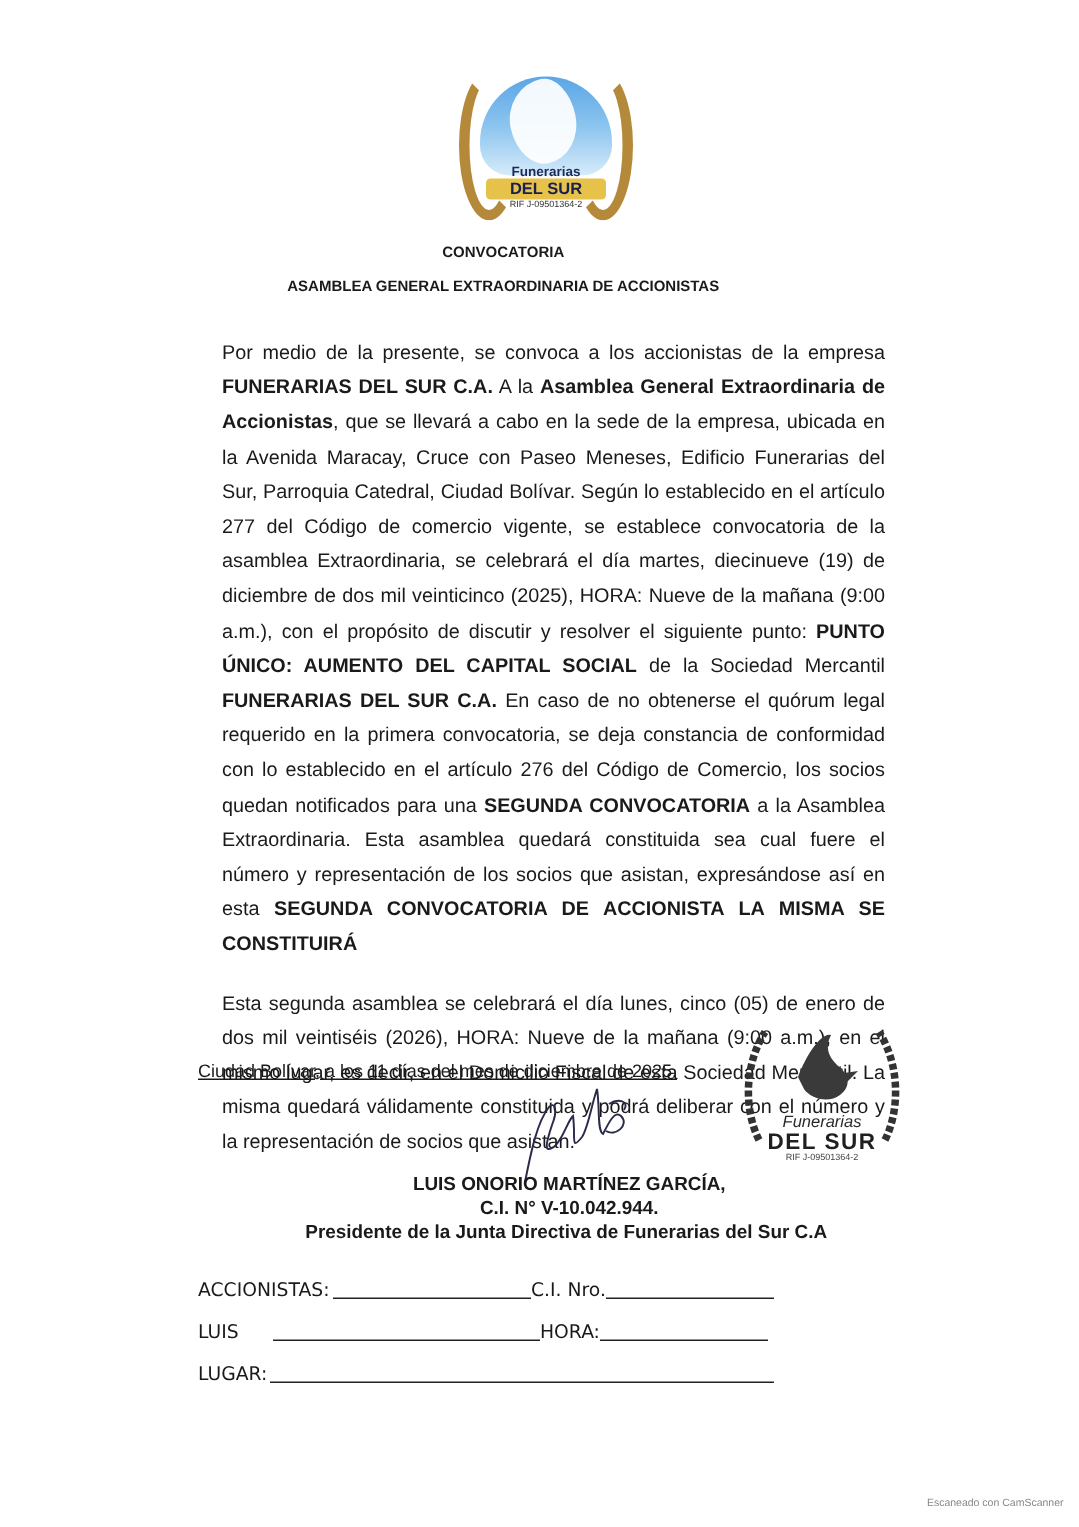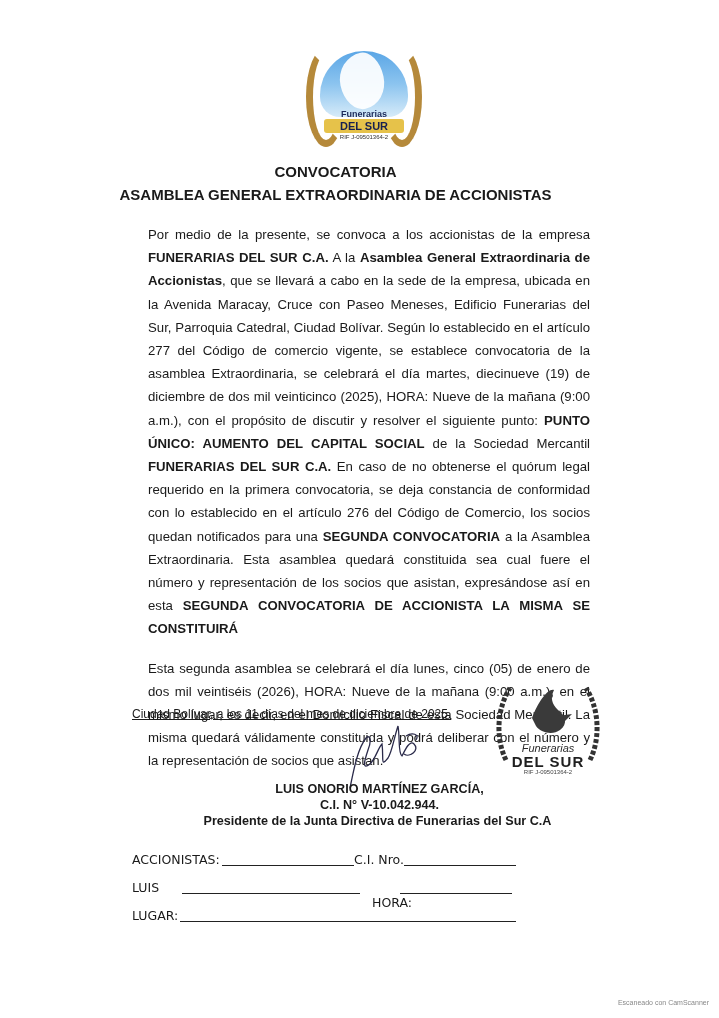--- a/index.html
+++ b/index.html
@@ -11,21 +11,21 @@
     .logo-top .dove { position: absolute; left: 38px; top: 8px; width: 44px; height: 56px; background: #ffffff; opacity: .92;
       border-radius: 60% 40% 55% 45% / 50% 50% 50% 50%; transform: rotate(-12deg); }
     .logo-top .wreath-l, .logo-top .wreath-r { position: absolute; top: 2px; width: 26px; height: 86px; border: 7px solid #b5893a; border-radius: 50%; }
     .logo-top .wreath-l { left: 4px; border-right-color: transparent; border-top-color: transparent; }
     .logo-top .wreath-r { right: 4px; border-left-color: transparent; border-top-color: transparent; }
     .logo-top .brand1 { position: absolute; left: 0; right: 0; top: 64px; text-align: center; font-size: 9px; font-weight: bold; color: #1c2a5a; }
     .logo-top .ribbon { position: absolute; left: 22px; right: 22px; top: 74px; height: 14px; background: #e6c24a; border-radius: 3px;
       text-align: center; font-size: 11px; font-weight: bold; color: #182050; line-height: 14px; }
     .logo-top .rif { position: absolute; left: 0; right: 0; top: 89px; text-align: center; font-size: 6px; color: #333; }
 
-    .title { position: absolute; left: 0; width: 671px; text-align: center; font-weight: bold; font-size: 15px; }
+    .title { position: absolute; left: 0; width: 671px; text-align: center; font-weight: bold; font-size: 10px; }
     .title.t1 { top: 163px; }
     .title.t2 { top: 186px; }
 
     .body-text { position: absolute; left: 132px; width: 474px; top: 207px; font-size: 13.2px; line-height: 23.2px; text-align: justify; }
     .body-text p { margin: 16px; }
     .body-text b { font-weight: bold; }
 
     .place-date { position: absolute; left: 132px; top: 707px; font-size: 12px; text-decoration: underline; }
 
     .signature { position: absolute; left: 340px; top: 718px; width: 90px; height: 72px; }
@@ -93,21 +93,21 @@
 <div class="form" style="top:852px;">
   <div class="form-row" style="top:0;">
     <span class="lbl" style="left:0;">ACCIONISTAS:</span>
     <span class="line" style="left:90px; width:132px;"></span>
     <span class="lbl" style="left:222px;">C.I. Nro.</span>
     <span class="line" style="left:272px; width:112px;"></span>
   </div>
   <div class="form-row" style="top:28px;">
     <span class="lbl" style="left:0;">LUIS</span>
     <span class="line" style="left:50px; width:178px;"></span>
-    <span class="lbl" style="left:240px;margin-top:15px;">HORA:</span>
+    <span class="lbl" style="left:228px;">HORA:</span>
     <span class="line" style="left:268px; width:112px;"></span>
   </div>
   <div class="form-row" style="top:56px;">
     <span class="lbl" style="left:0;">LUGAR:</span>
     <span class="line" style="left:48px; width:336px;"></span>
   </div>
 </div>
 
 <div class="footer">Escaneado con CamScanner</div>
 

